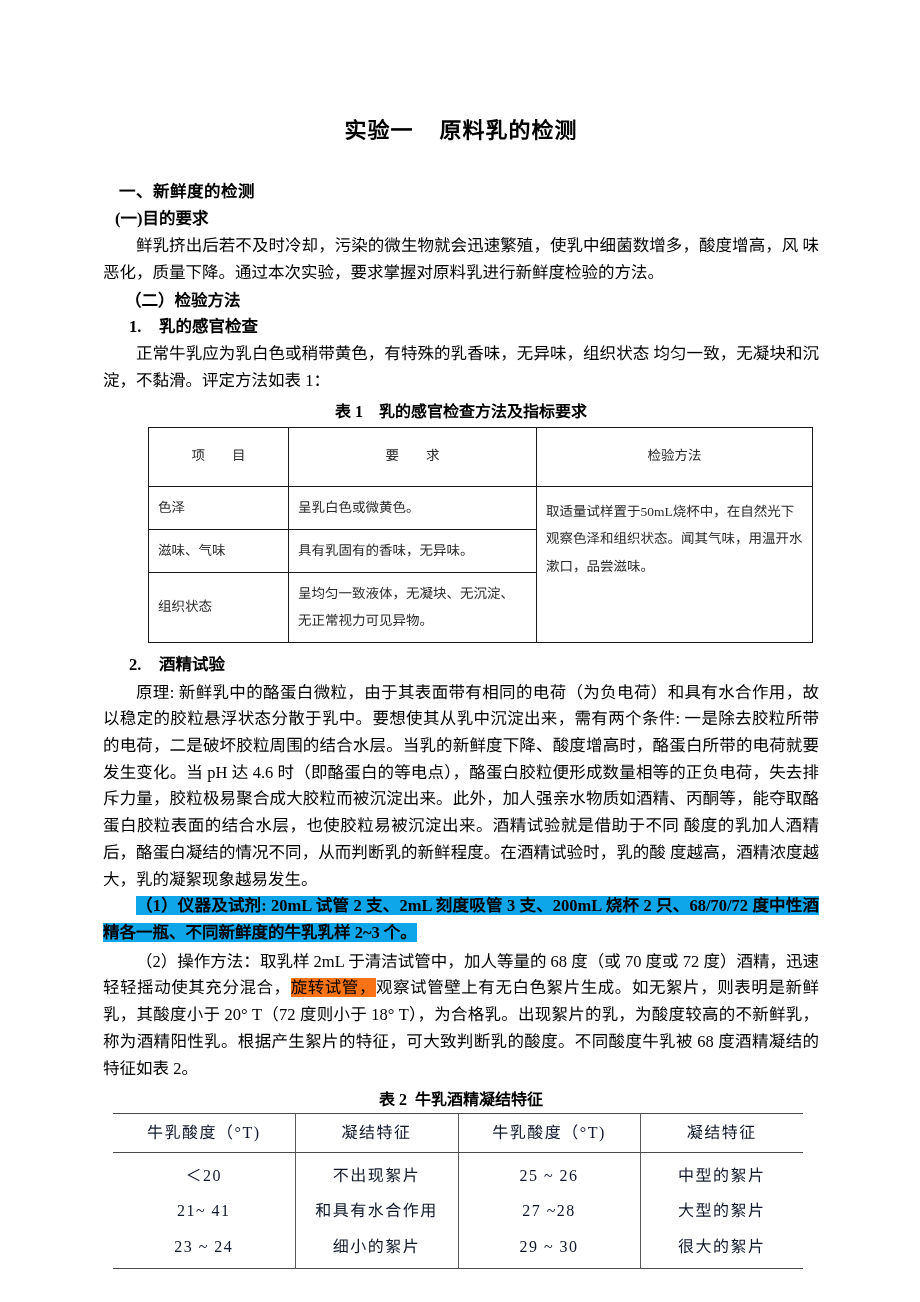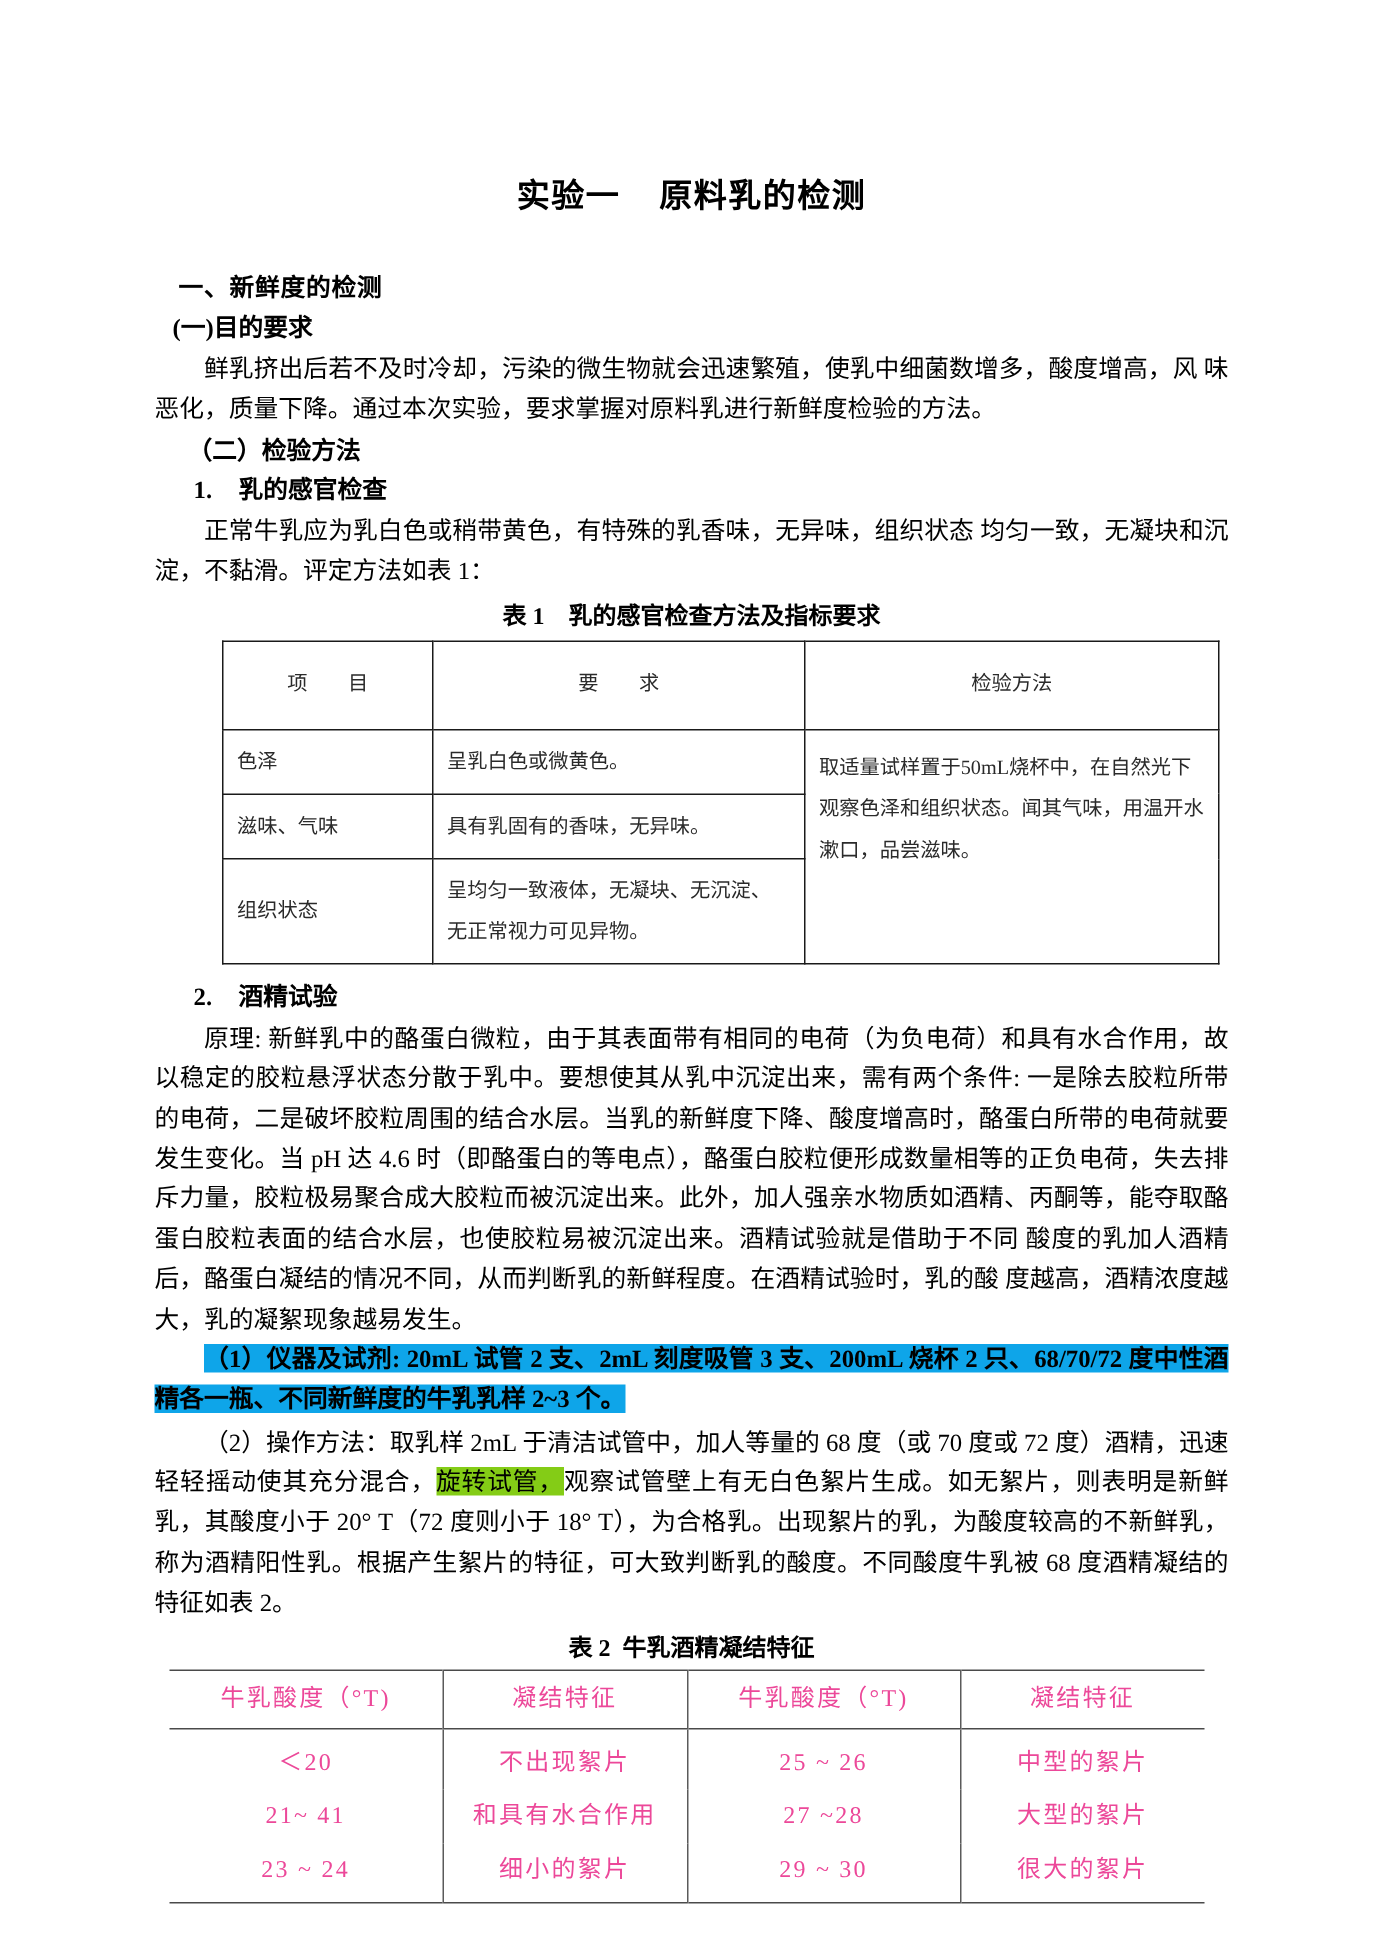--- a/index.html
+++ b/index.html
@@ -81,21 +81,21 @@
     text-indent: 2em;
   }
   p.body.tight { margin-bottom: 0; }
 
   
   .hl {
     background: #0ea5e9;
     font-weight: bold;
   }
   .hl-inline {
-    background: #84cc16;
+    background: #f97316;
   }
 
   
   .tbl-caption {
     font-size: 16px;
     font-weight: bold;
     text-align: center;
     margin: 7px 0 4px 0;
     line-height: 1.3;
     white-space: pre;
@@ -139,21 +139,21 @@
   
   .tbl2-wrap {
     padding-left: 10px;
     margin-top: 0;
   }
   table.tbl2 {
     border-collapse: collapse;
     width: 690px;
     table-layout: fixed;
     font-size: 16px;
-    color: #ec4899;
+    color: #0f172a;
   }
   table.tbl2 th,
   table.tbl2 td {
     text-align: center;
     padding: 4px 2px;
     line-height: 1.72;
     font-weight: normal;
     letter-spacing: 1.5px;
     border-left: 1px solid #5a5a5a;
   }

